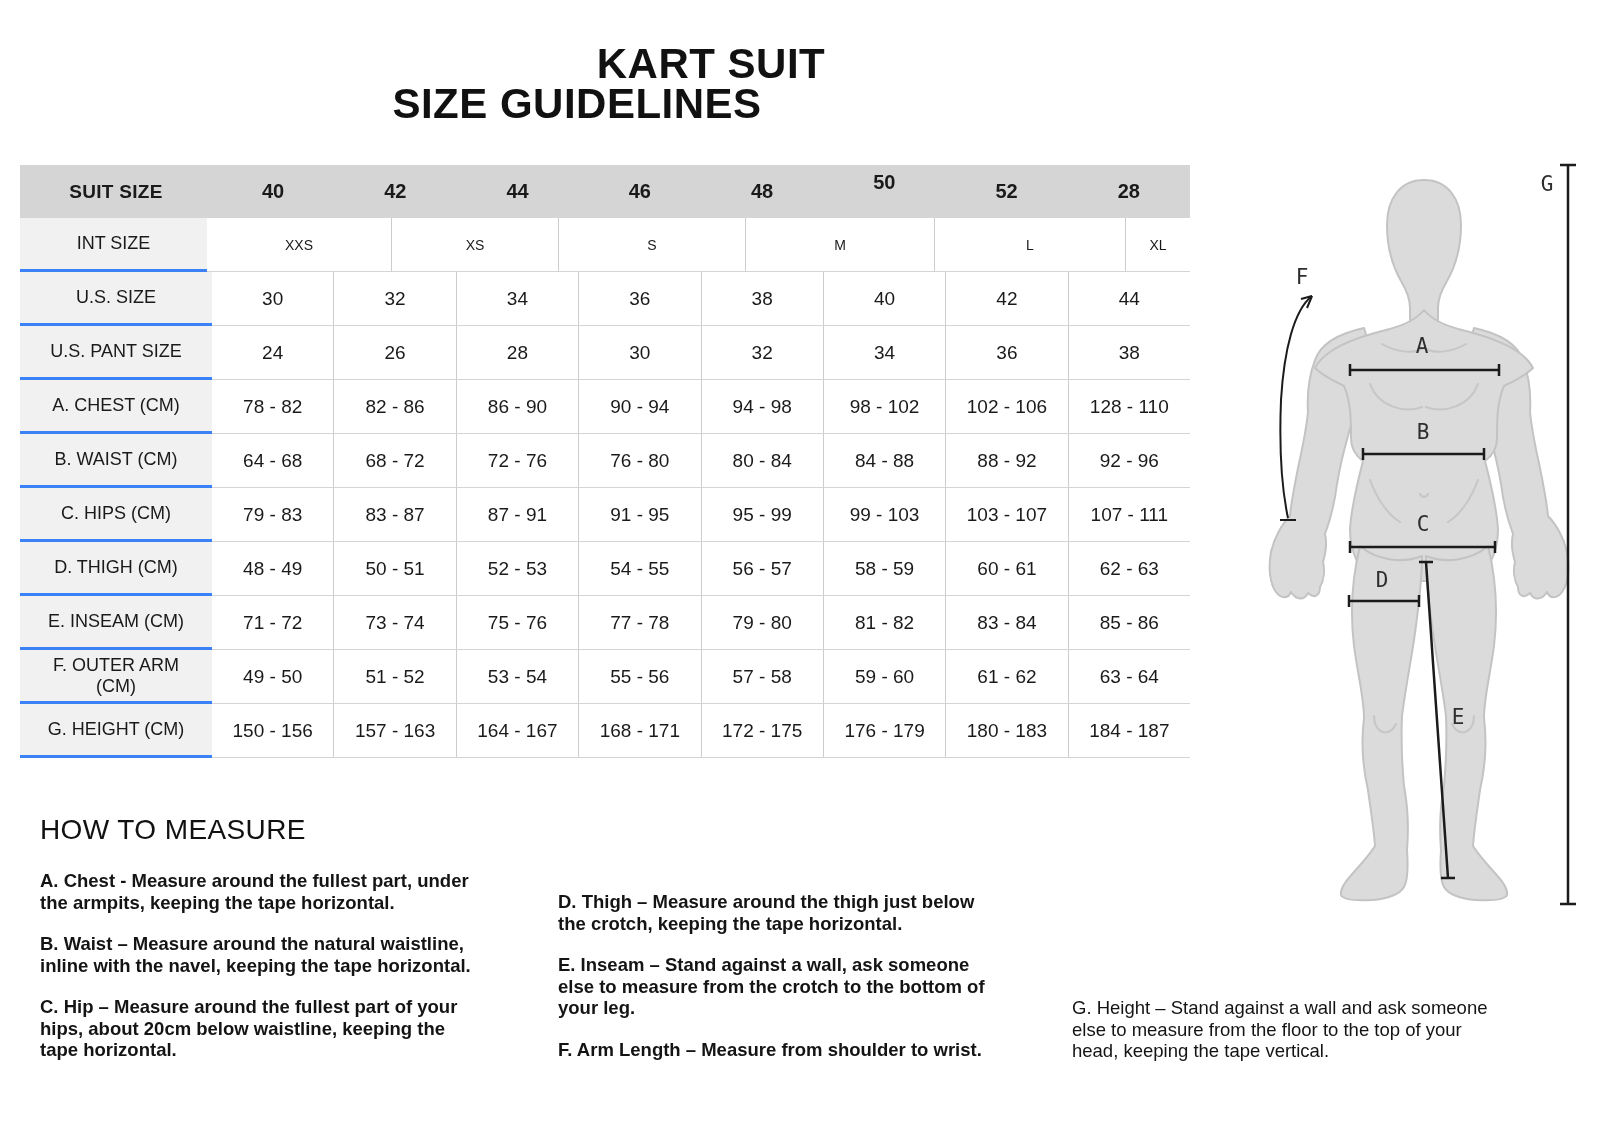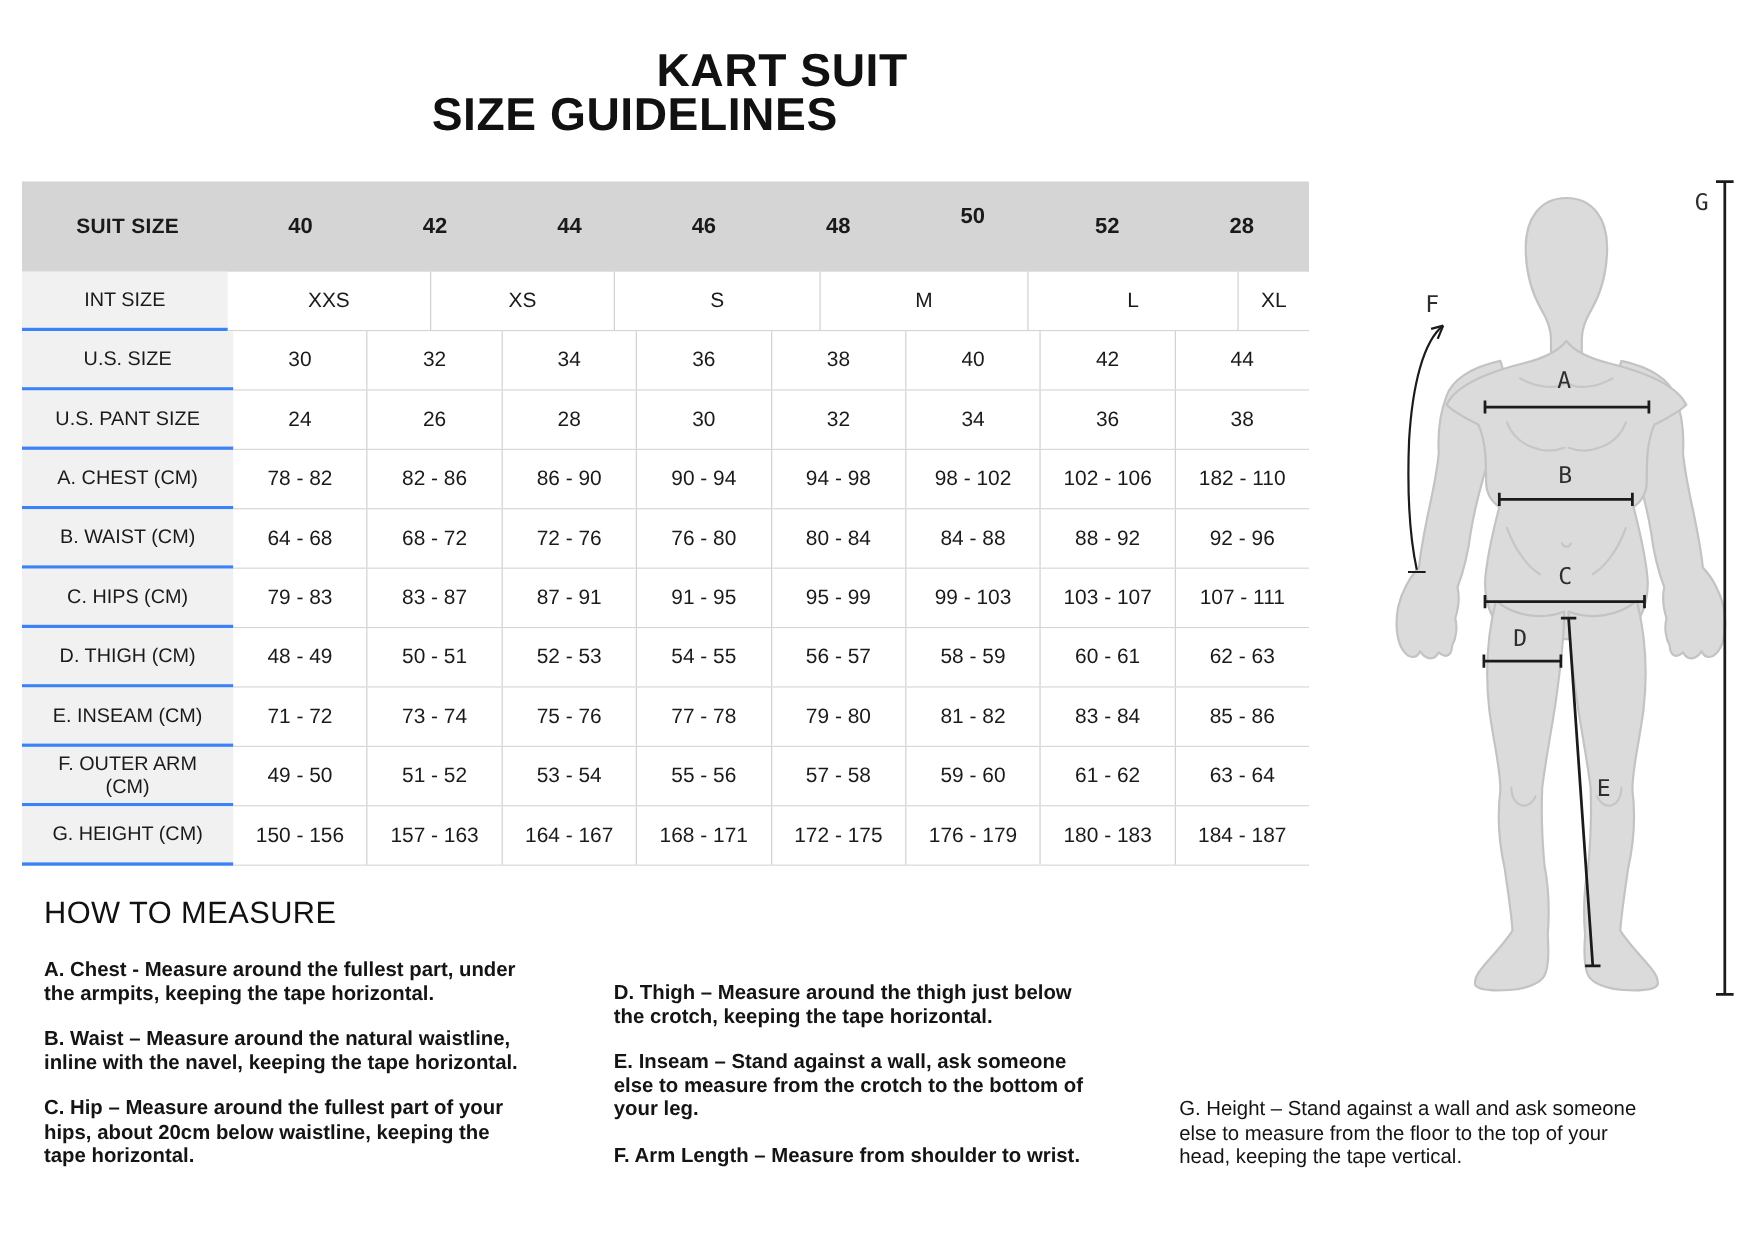--- a/index.html
+++ b/index.html
@@ -7,35 +7,35 @@
         font-family:"Liberation Sans", sans-serif;color:#1a1a1a;}
 
   
   .title-line{position:absolute;transform:translateX(-50%);font-weight:700;
               font-size:42px;letter-spacing:.5px;white-space:nowrap;color:#111;}
   .title-1{left:711px;top:40px;}
   .title-2{left:577px;top:80px;}
 
   
   .size-table{position:absolute;left:20px;top:165px;width:1170px;}
-  .thead{display:flex;height:82px;background:#d5d5d5;align-items:center;}
+  .thead{display:flex;height:53px;background:#d5d5d5;align-items:center;}
   .thead .label-cell{width:192px;text-align:center;font-weight:700;font-size:19px;
                      background:transparent;border:none;height:auto;letter-spacing:.3px;}
   .size-cols{flex:1;display:flex;align-items:center;}
   .size-cols .th{width:122.25px;text-align:center;font-size:20px;font-weight:700;}
   .size-cols .th:nth-child(6){transform:translateY(-9px);}
 
   .t-row{display:flex;height:54px;}
   .label-cell{width:192px;background:#f1f1f1;display:flex;align-items:center;justify-content:center;
               font-size:18px;text-align:center;white-space:pre-line;line-height:21px;
               border-bottom:3px solid #3b82f6;box-sizing:border-box;}
   .cells{flex:1;display:flex;border-bottom:1px solid #d4d4d4;box-sizing:border-box;}
   .cells > div{flex:1;display:flex;align-items:center;justify-content:center;font-size:19px;}
   .cells > div + div{border-left:1px solid #cccccc;}
-  .int-cells > div{flex:none;font-size:19px;}
+  .int-cells > div{flex:none;font-size:14px;}
   .int-cells > div:nth-child(1){width:184px;}
   .int-cells > div:nth-child(2){width:166px;}
   .int-cells > div:nth-child(3){width:186px;}
   .int-cells > div:nth-child(4){width:188px;}
   .int-cells > div:nth-child(5){width:190px;}
   .int-cells > div:nth-child(6){width:64px;}
 
   
   .htm-heading{position:absolute;left:40px;top:814px;font-size:28px;font-weight:400;
                letter-spacing:.4px;color:#111;}
@@ -124,21 +124,21 @@
         <div class="t-row">
         <div class="label-cell">A. CHEST (CM)</div>
         <div class="cells">
             <div>78 - 82</div>
             <div>82 - 86</div>
             <div>86 - 90</div>
             <div>90 - 94</div>
             <div>94 - 98</div>
             <div>98 - 102</div>
             <div>102 - 106</div>
-            <div>182 - 110</div>
+            <div>128 - 110</div>
           </div>
       </div>
         <div class="t-row">
         <div class="label-cell">B. WAIST (CM)</div>
         <div class="cells">
             <div>64 - 68</div>
             <div>68 - 72</div>
             <div>72 - 76</div>
             <div>76 - 80</div>
             <div>80 - 84</div>

